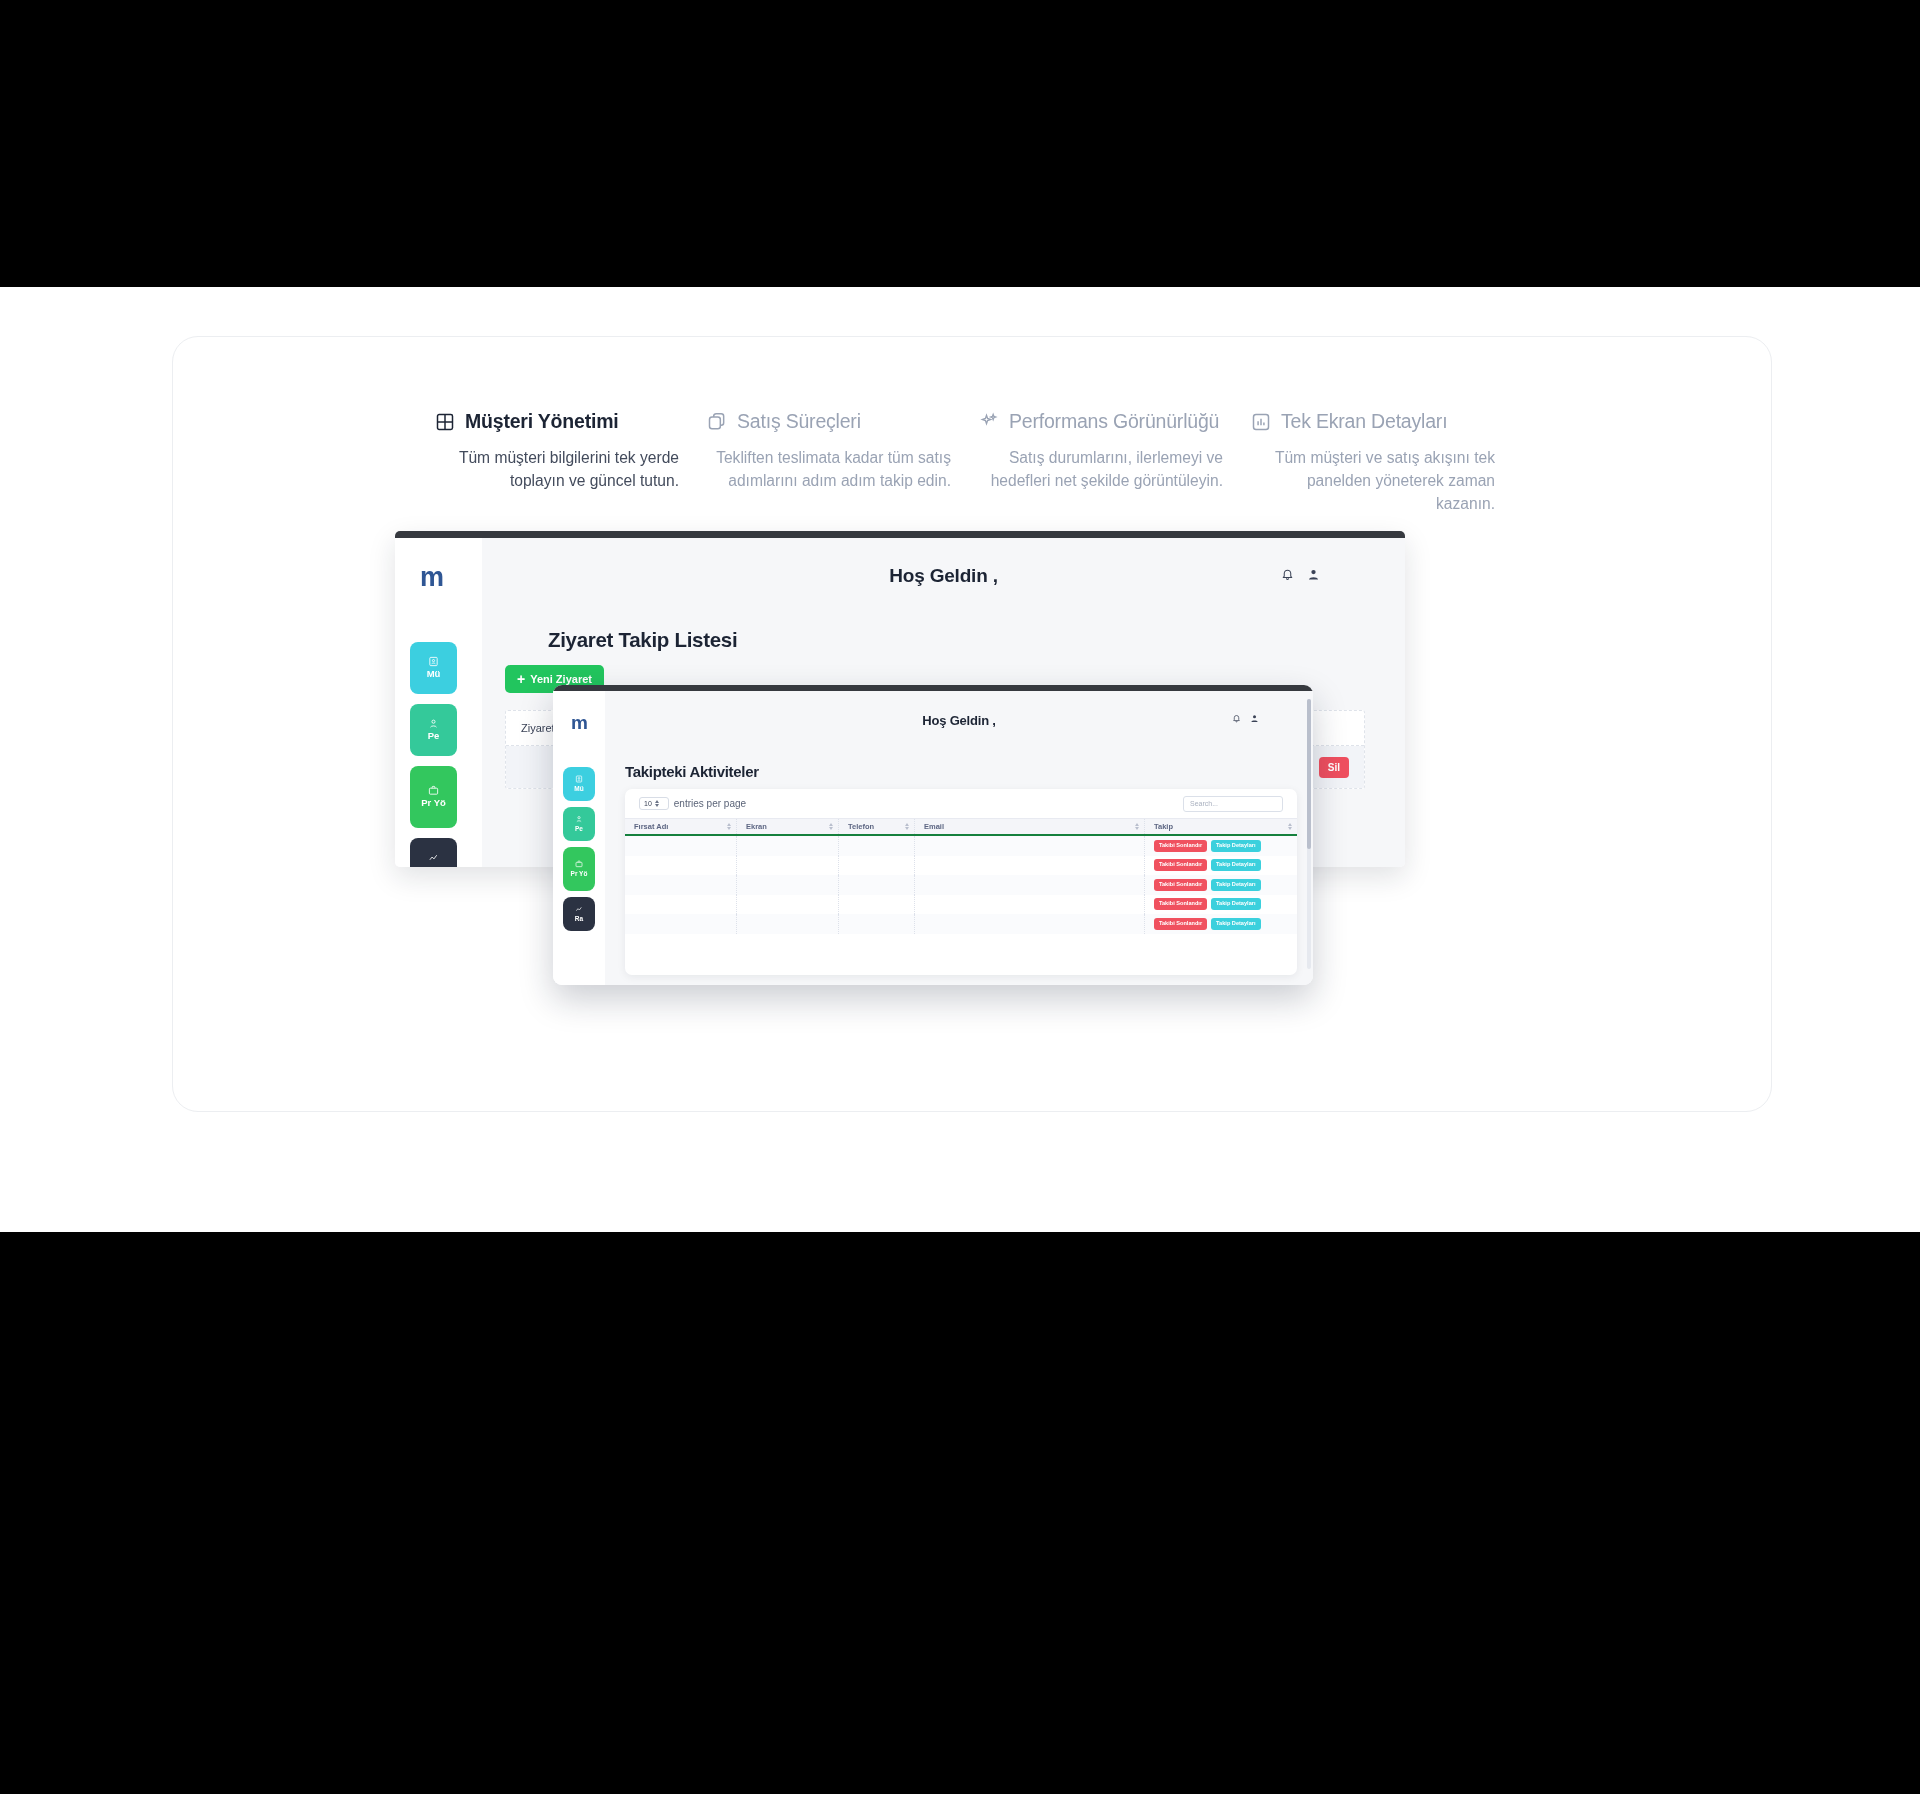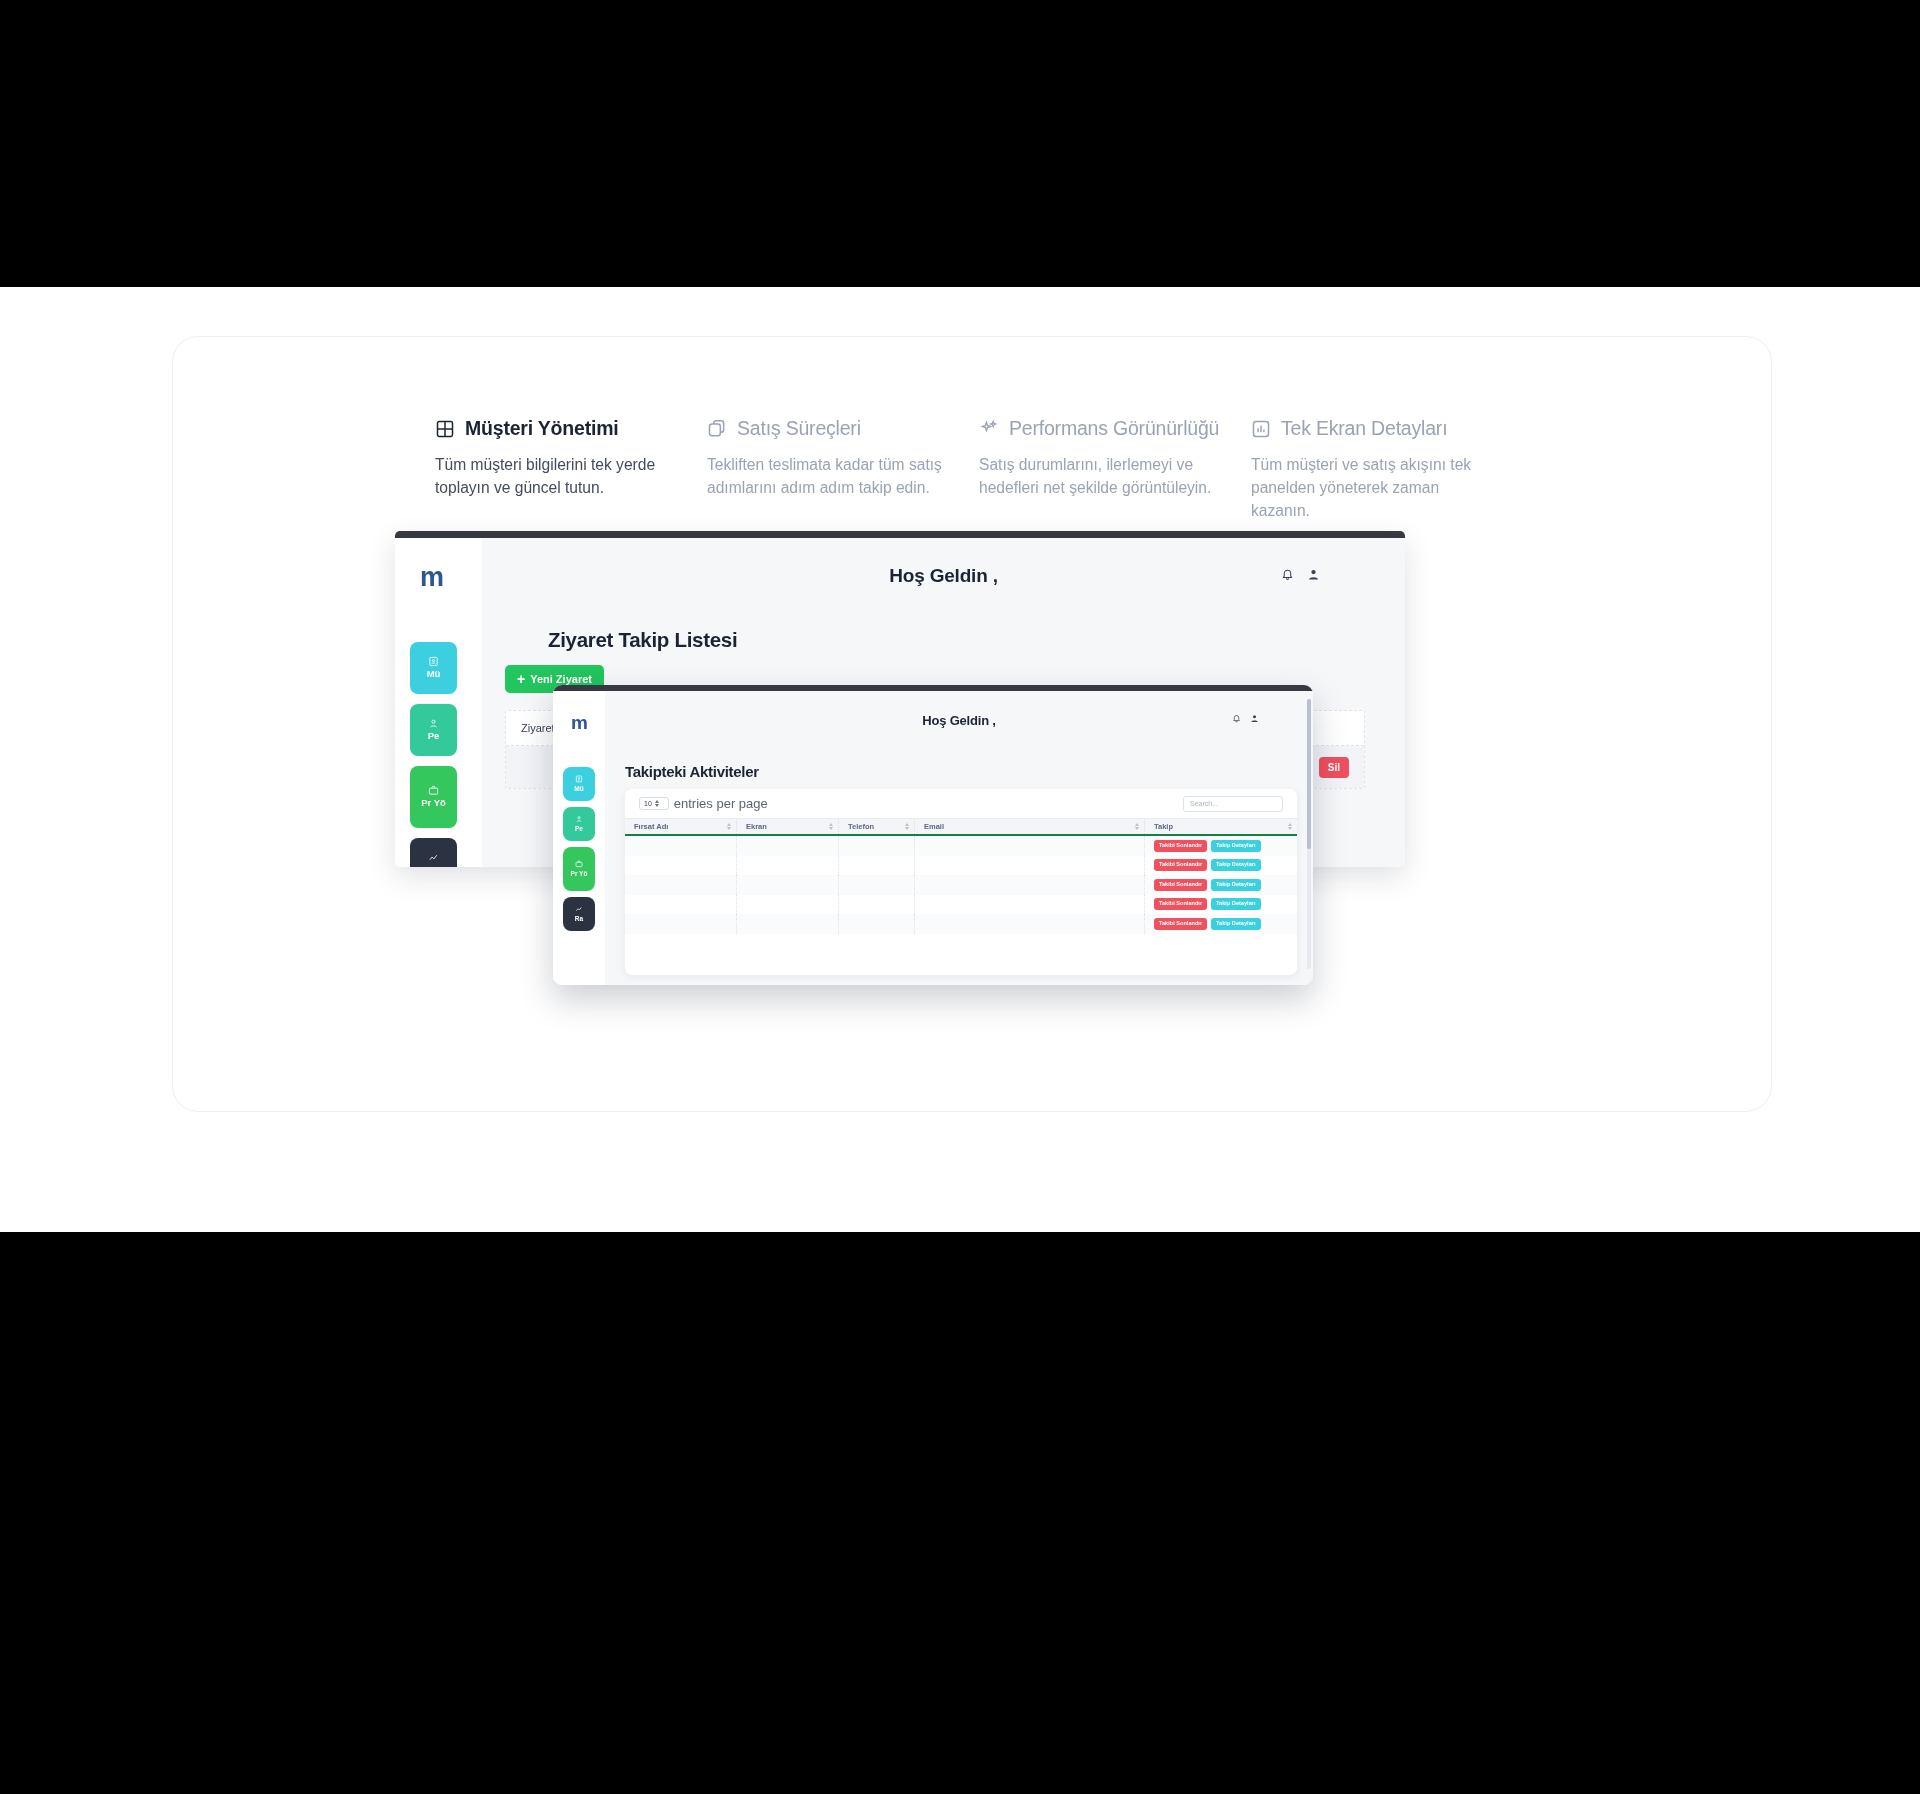--- a/index.html
+++ b/index.html
@@ -28,24 +28,25 @@
     width: 1600px; height: 776px;
     background: #ffffff;
     border: 1px solid #eceef1;
     border-radius: 26px;
     overflow: hidden;
   }
 
   
   .features {
     position: absolute;
-    left: 262px; top: 80px;
+    left: 262px; top: 73px;
     width: 1090px;
     display: flex;
     gap: 0;
+    text-align: right;
   }
   .feature { width: 272px; padding-right: 28px; }
   .feature-head {
     display: flex; align-items: center; gap: 10px;
     margin-bottom: 14px;
   }
   .feature-icon { width: 20px; height: 20px; flex: 0 0 20px; display:block; }
   .feature-title {
     font-size: 19.5px;
     letter-spacing: -0.2px;
@@ -249,21 +250,21 @@
   }
   .spin { display: inline-flex; flex-direction: column; gap: 1px; }
   .spin i {
     width: 0; height: 0;
     border-left: 2px solid transparent;
     border-right: 2px solid transparent;
     display: block;
   }
   .spin .up { border-bottom: 3px solid #6b7487; }
   .spin .dn { border-top: 3px solid #6b7487; }
-  .entries-label { font-size: 13px; color: #5b6478; white-space: nowrap; }
+  .entries-label { font-size: 10px; color: #5b6478; white-space: nowrap; }
   .search-box {
     width: 100px; height: 16px;
     border: 1px solid #dbe0e9;
     border-radius: 3px;
     background: #fff;
     display: flex; align-items: center;
     padding: 0 6px;
   }
   .search-box span { font-size: 7px; color: #a9b0bf; }
 

